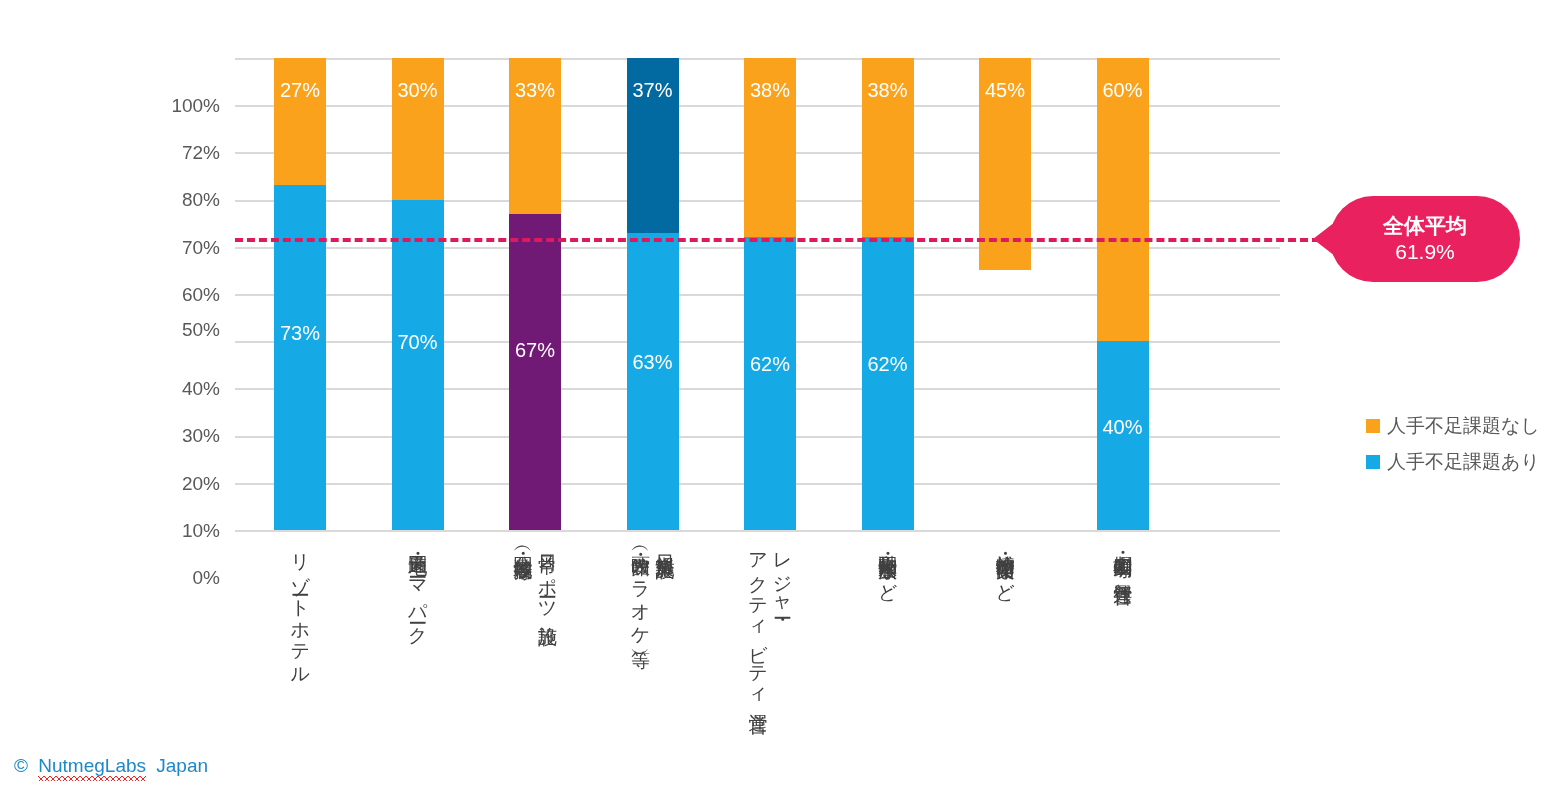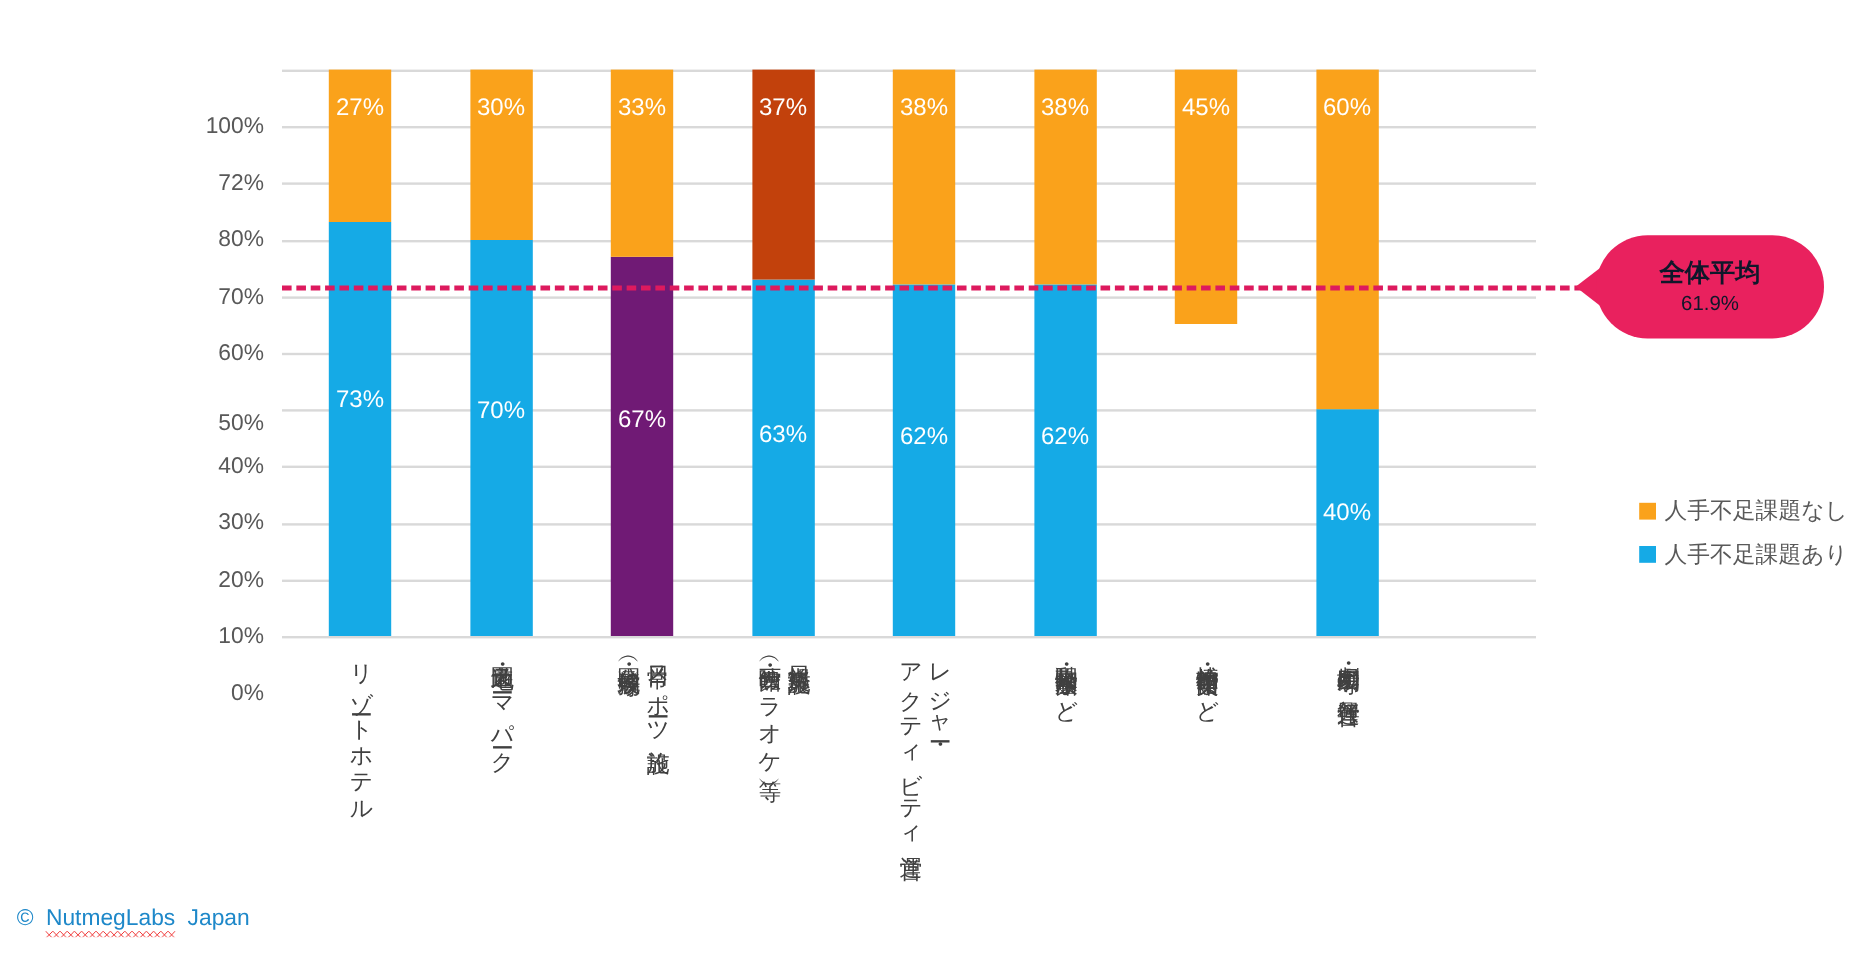--- a/index.html
+++ b/index.html
@@ -95,34 +95,34 @@
 
   
   #callout {
     position: absolute;
     left: 1330px;
     top: 196px;
     width: 190px;
     height: 86px;
     background: #E9215E;
     border-radius: 43px;
-    color: #0f172a;
+    color: #ffffff;
     text-align: center;
     display: flex;
     flex-direction: column;
     justify-content: center;
     align-items: center;
   }
   #callout .l1 {
     font-size: 21px;
     font-weight: bold;
     line-height: 1.25;
   }
   #callout .l2 {
-    font-size: 17px;
+    font-size: 21px;
     line-height: 1.25;
   }
   #callout-tail {
     position: absolute;
     left: 1313px;
     top: 222px;
     width: 0;
     height: 0;
     border-top: 17px solid transparent;
     border-bottom: 17px solid transparent;
@@ -240,21 +240,21 @@
           <span class="seg-label">67%</span>
         </div>
         <div class="seg seg-top" style="height: 155.76px; bottom: 316.24px; background: rgb(250, 162, 27);">
           <span class="seg-label">33%</span>
         </div>
       </div>
       <div class="bar-group" style="left: 391.5px;">
         <div class="seg seg-bot" style="height: 297.36px; background: rgb(21, 170, 230); padding-top: 118.944px;">
           <span class="seg-label">63%</span>
         </div>
-        <div class="seg seg-top" style="height: 174.64px; bottom: 297.36px; background: #c2410c;">
+        <div class="seg seg-top" style="height: 174.64px; bottom: 297.36px; background: #0369a1;">
           <span class="seg-label">37%</span>
         </div>
       </div>
       <div class="bar-group" style="left: 509px;">
         <div class="seg seg-bot" style="height: 292.64px; background: rgb(21, 170, 230); padding-top: 117.056px;">
           <span class="seg-label">62%</span>
         </div>
         <div class="seg seg-top" style="height: 179.36px; bottom: 292.64px; background: rgb(250, 162, 27);">
           <span class="seg-label">38%</span>
         </div>
@@ -305,21 +305,21 @@
     <span style="margin-right: 5px;">©</span>
     <span class="wm-underline" style="margin-right: 5px;">NutmegLabs</span>
     <span style="margin-right: 5px;">Japan</span>
   </div>
 
 <div class="ytick" style="top: 58px;">100%</div>
     <div class="ytick" style="top: 105.2px;">72%</div>
     <div class="ytick" style="top: 152.4px;">80%</div>
     <div class="ytick" style="top: 199.6px;">70%</div>
     <div class="ytick" style="top: 246.8px;">60%</div>
-    <div class="ytick" style="top: 305px;">50%</div>
+    <div class="ytick" style="top: 282px;">50%</div>
     <div class="ytick" style="top: 341.2px;">40%</div>
     <div class="ytick" style="top: 388.4px;">30%</div>
     <div class="ytick" style="top: 435.6px;">20%</div>
     <div class="ytick" style="top: 482.8px;">10%</div>
     <div class="ytick" style="top: 530px;">0%</div>
     <div class="cat" style="left: 274px; width: 52px;">
       <div class="line">リゾートホテル</div>
     </div>
     <div class="cat" style="left: 391.5px; width: 52px;">
       <div class="line">遊園地・テーマパーク</div>

